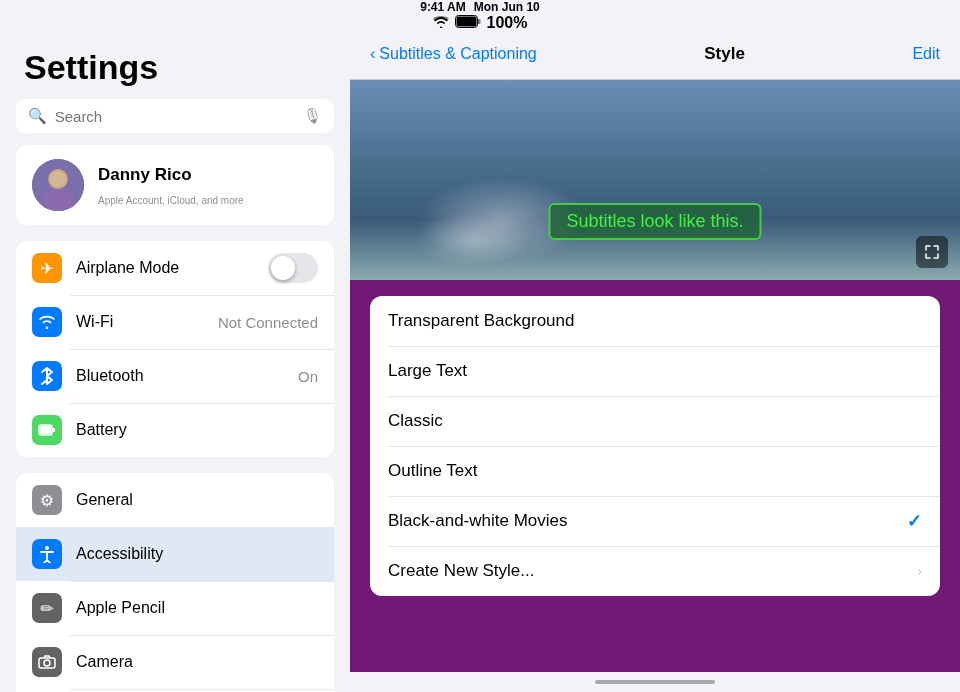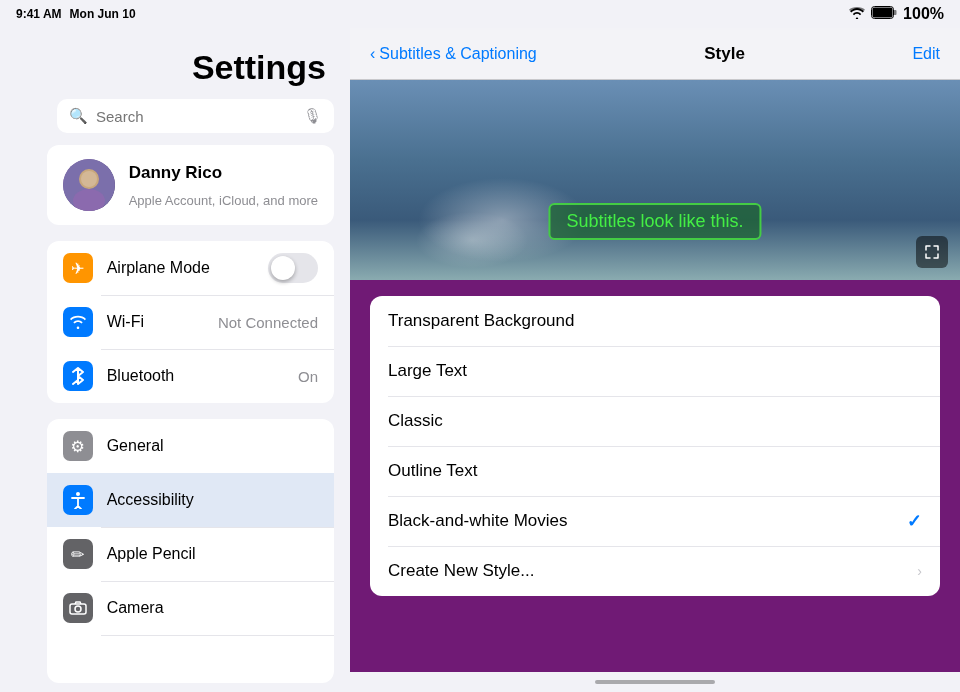--- a/index.html
+++ b/index.html
@@ -18,20 +18,21 @@
       height: 28px;
       background: #f2f2f7;
       display: flex;
       align-items: center;
       justify-content: space-between;
       padding: 0 16px;
       font-size: 12px;
       font-weight: 600;
       color: #000;
       z-index: 10;
+      flex-direction: column;
     }
     .status-bar-right {
       display: flex;
       align-items: center;
       gap: 6px;
     }
 
     
     .main-layout {
       position: absolute;
@@ -40,21 +41,20 @@
     }
 
     
     .sidebar {
       width: 350px;
       background: #f2f2f7;
       height: 100%;
       display: flex;
       flex-direction: column;
       overflow: hidden;
-      align-items: flex-end;
     }
 
     .sidebar-title {
       font-size: 34px;
       font-weight: 700;
       color: #000;
       padding: 20px 24px 12px;
     }
 
     .search-bar {
@@ -104,21 +104,21 @@
       justify-content: center;
       font-size: 22px;
       overflow: hidden;
     }
     .profile-info .name {
       font-size: 17px;
       font-weight: 600;
       color: #000;
     }
     .profile-info .subtitle {
-      font-size: 13px;
+      font-size: 10px;
       color: #8e8e93;
       margin-top: 10px;
     }
 
     
     .settings-group {
       margin: 0 16px 16px;
       background: #fff;
       border-radius: 12px;
       overflow: hidden;
@@ -413,20 +413,30 @@
         <div class="settings-item">
           <div class="item-icon" style="background:#007aff;">
             <svg width="14" height="18" viewBox="0 0 14 18">
               <path d="M7 1 l5 4 -5 4 0-8z M7 9 l5 4 -5 4 0-8z M7 1 L2 5 M7 13 L2 17" stroke="#fff" stroke-width="2" fill="none" stroke-linecap="round" stroke-linejoin="round"></path>
             </svg>
           </div>
           <span class="item-label">Bluetooth</span>
           <span class="item-value">On</span>
         </div>
 
+        <div class="settings-item">
+          <div class="item-icon" style="background:#4cd964;">
+            <svg width="18" height="14" viewBox="0 0 18 14">
+              <rect x="1" y="2" width="13" height="10" rx="2" fill="none" stroke="#fff" stroke-width="1.5"></rect>
+              <rect x="14" y="5" width="3" height="4" rx="1" fill="#fff"></rect>
+              <rect x="2" y="3" width="11" height="8" rx="1" fill="#fff"></rect>
+            </svg>
+          </div>
+          <span class="item-label">Battery</span>
+        </div>
       </div>
 
       <div class="settings-group">
 
         <div class="settings-item">
           <div class="item-icon" style="background:#8e8e93;">⚙</div>
           <span class="item-label">General</span>
         </div>
 
         <div class="settings-item active">

